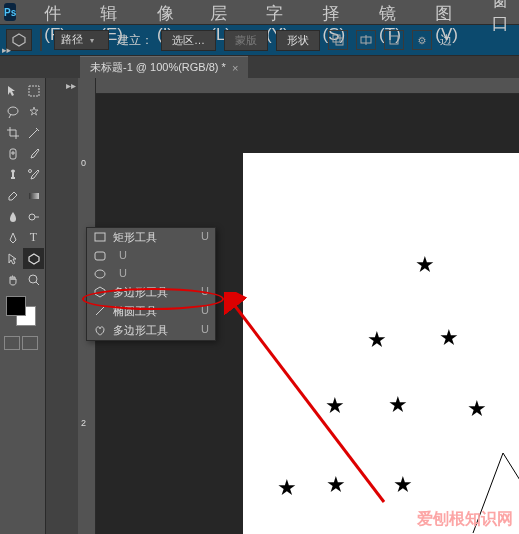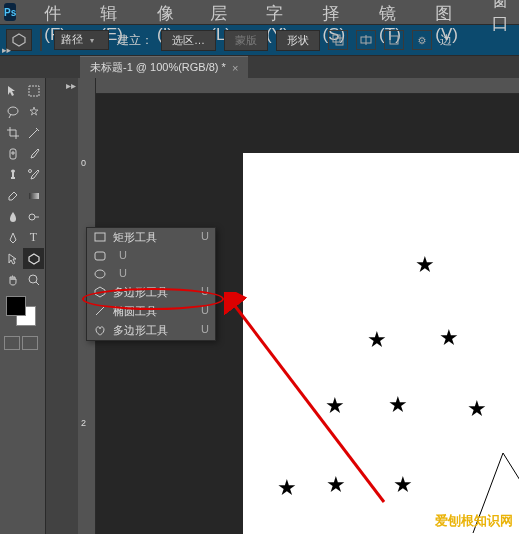--- a/index.html
+++ b/index.html
@@ -62,21 +62,21 @@
 .flyout-icon { width: 14px; height: 14px; display: flex; align-items: center; justify-content: center; }
 .flyout-icon svg { width: 12px; height: 12px; }
 .flyout-label { flex: 1; }
 .flyout-key { color: #aaa; width: 14px; text-align: right; }
 
 
 .red-ellipse { position: absolute; top: 288px; left: 82px; width: 142px; height: 22px; border: 2px solid #d00; border-radius: 50%; z-index: 60; pointer-events: none; }
 .red-arrow { position: absolute; top: 292px; left: 224px; z-index: 60; pointer-events: none; }
 
 
-.watermark { position: absolute; bottom: 4px; right: 6px; color: #eab308; font-size: 13px; font-weight: bold; z-index: 70; }
+.watermark { position: absolute; bottom: 4px; right: 6px; color: #fca5a5; font-size: 16px; font-weight: bold; z-index: 70; }
 
 .chev-r { position: absolute; right: 2px; color: #bbb; font-size: 10px; }
 </style>
 </head>
 <body>
 
 <div class="menubar">
   <div class="ps-logo">
       <span>Ps</span>
     </div>

